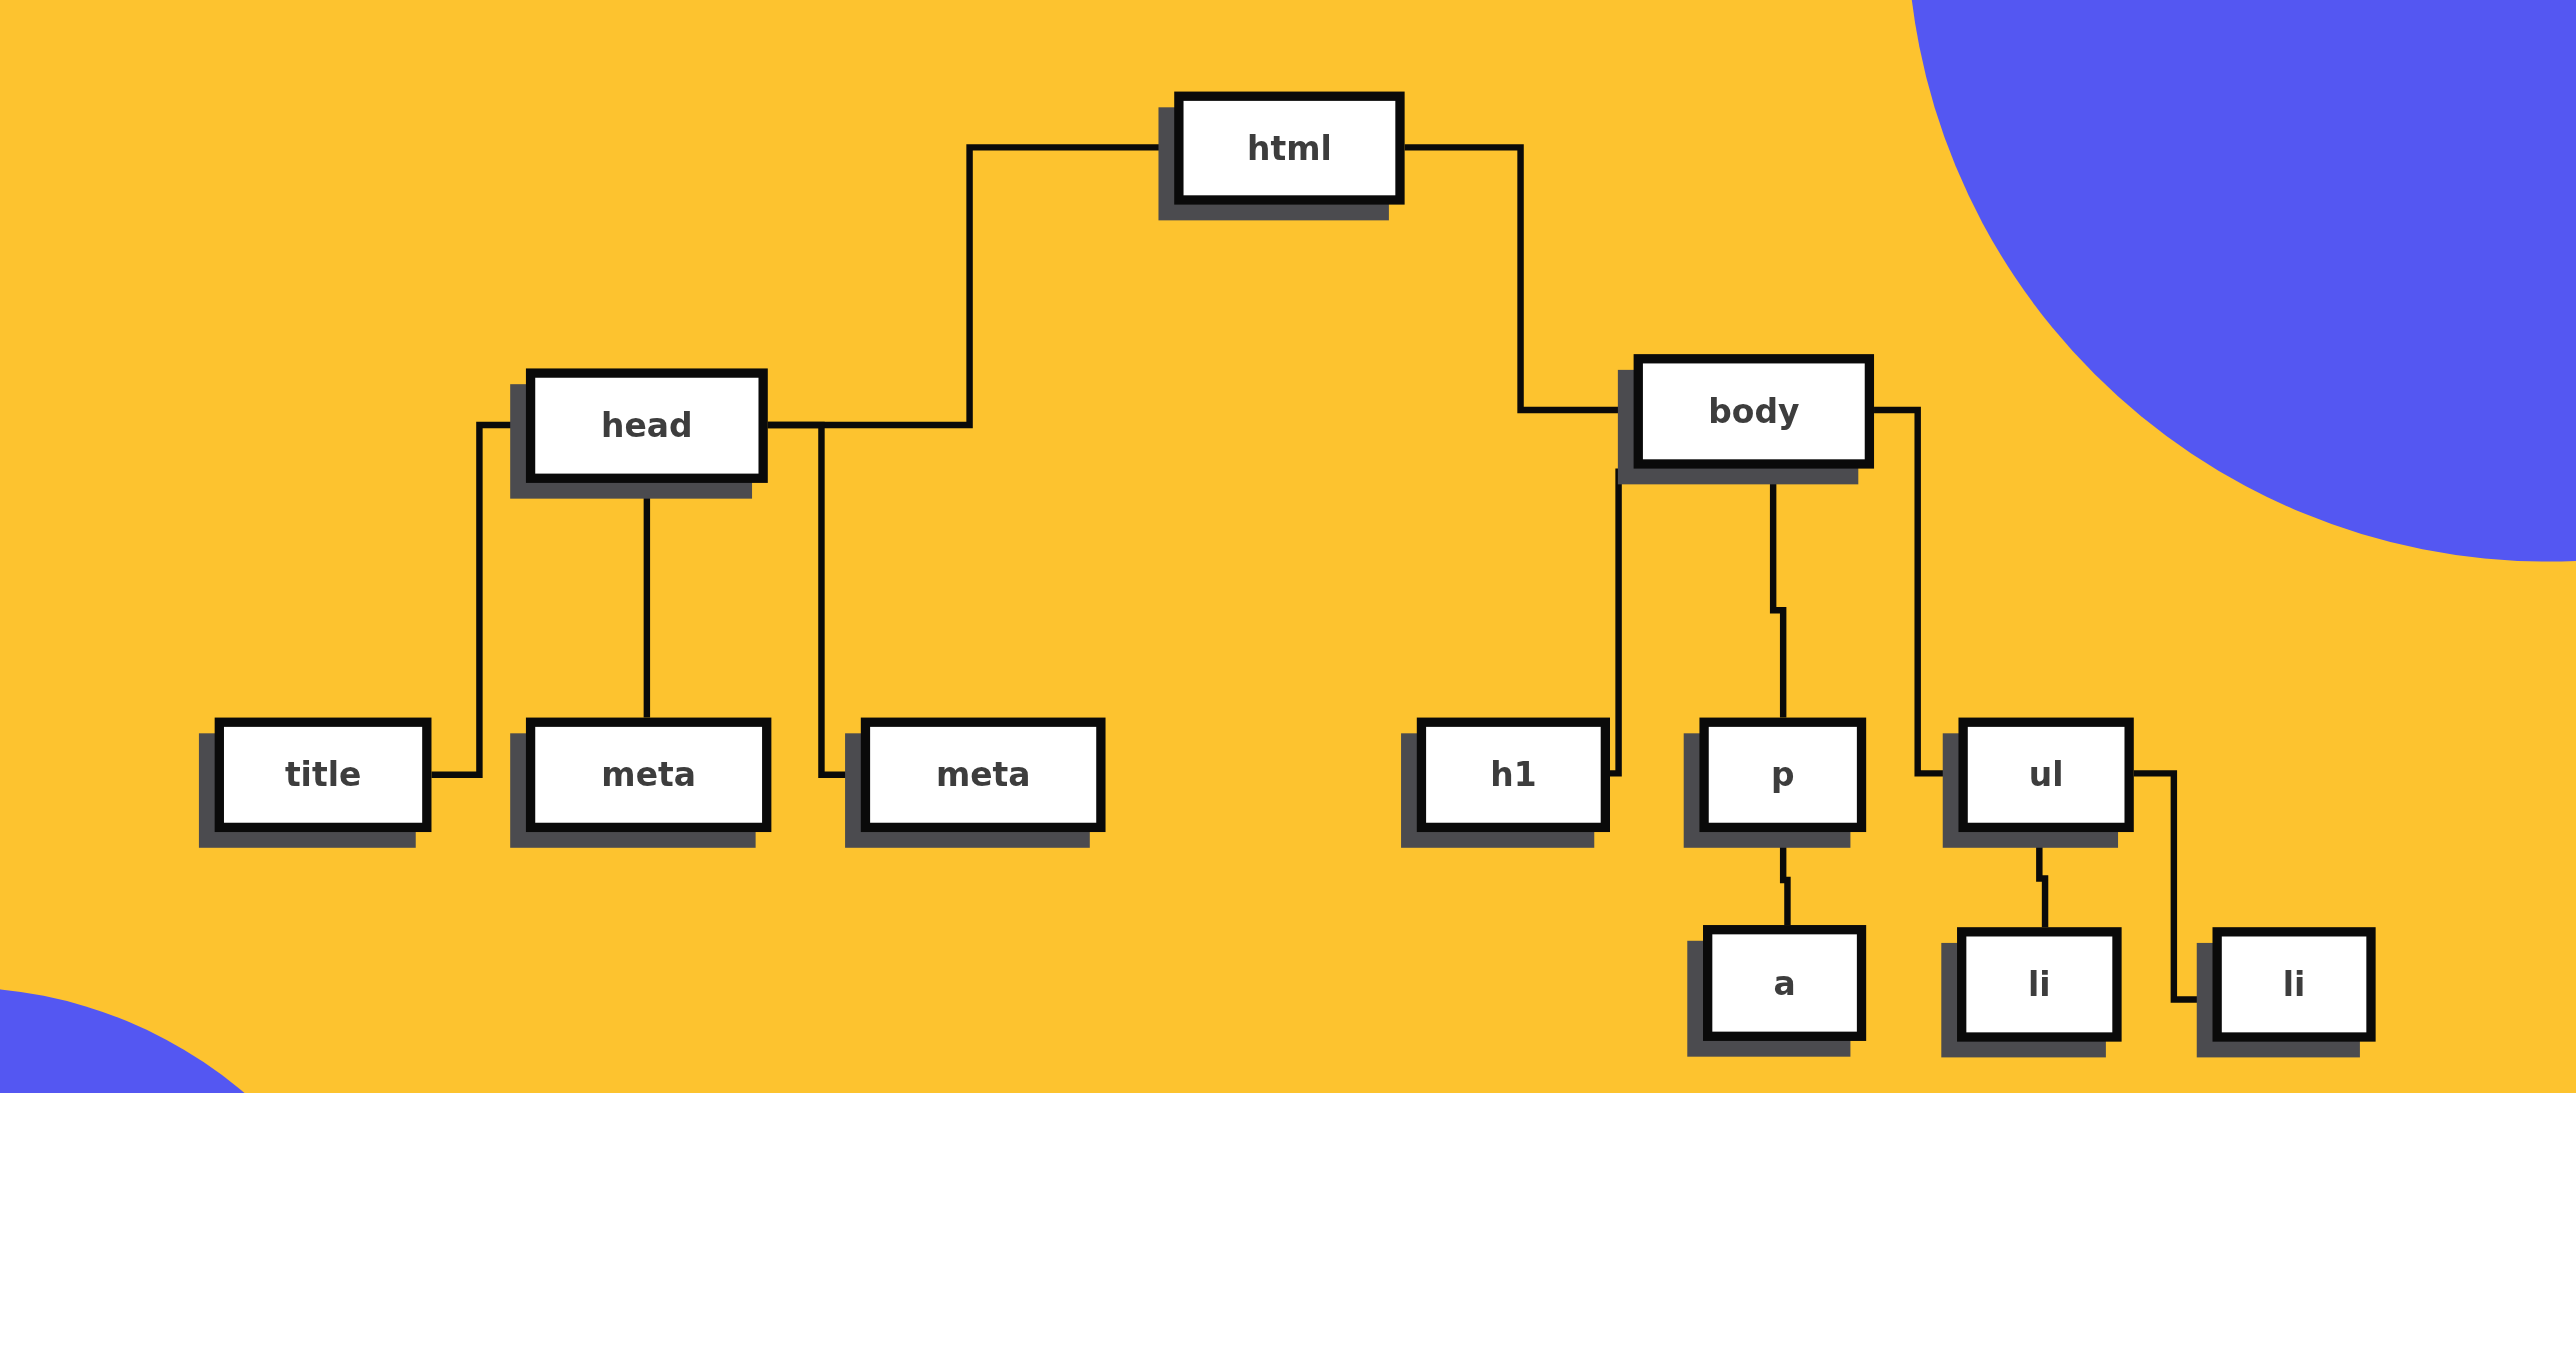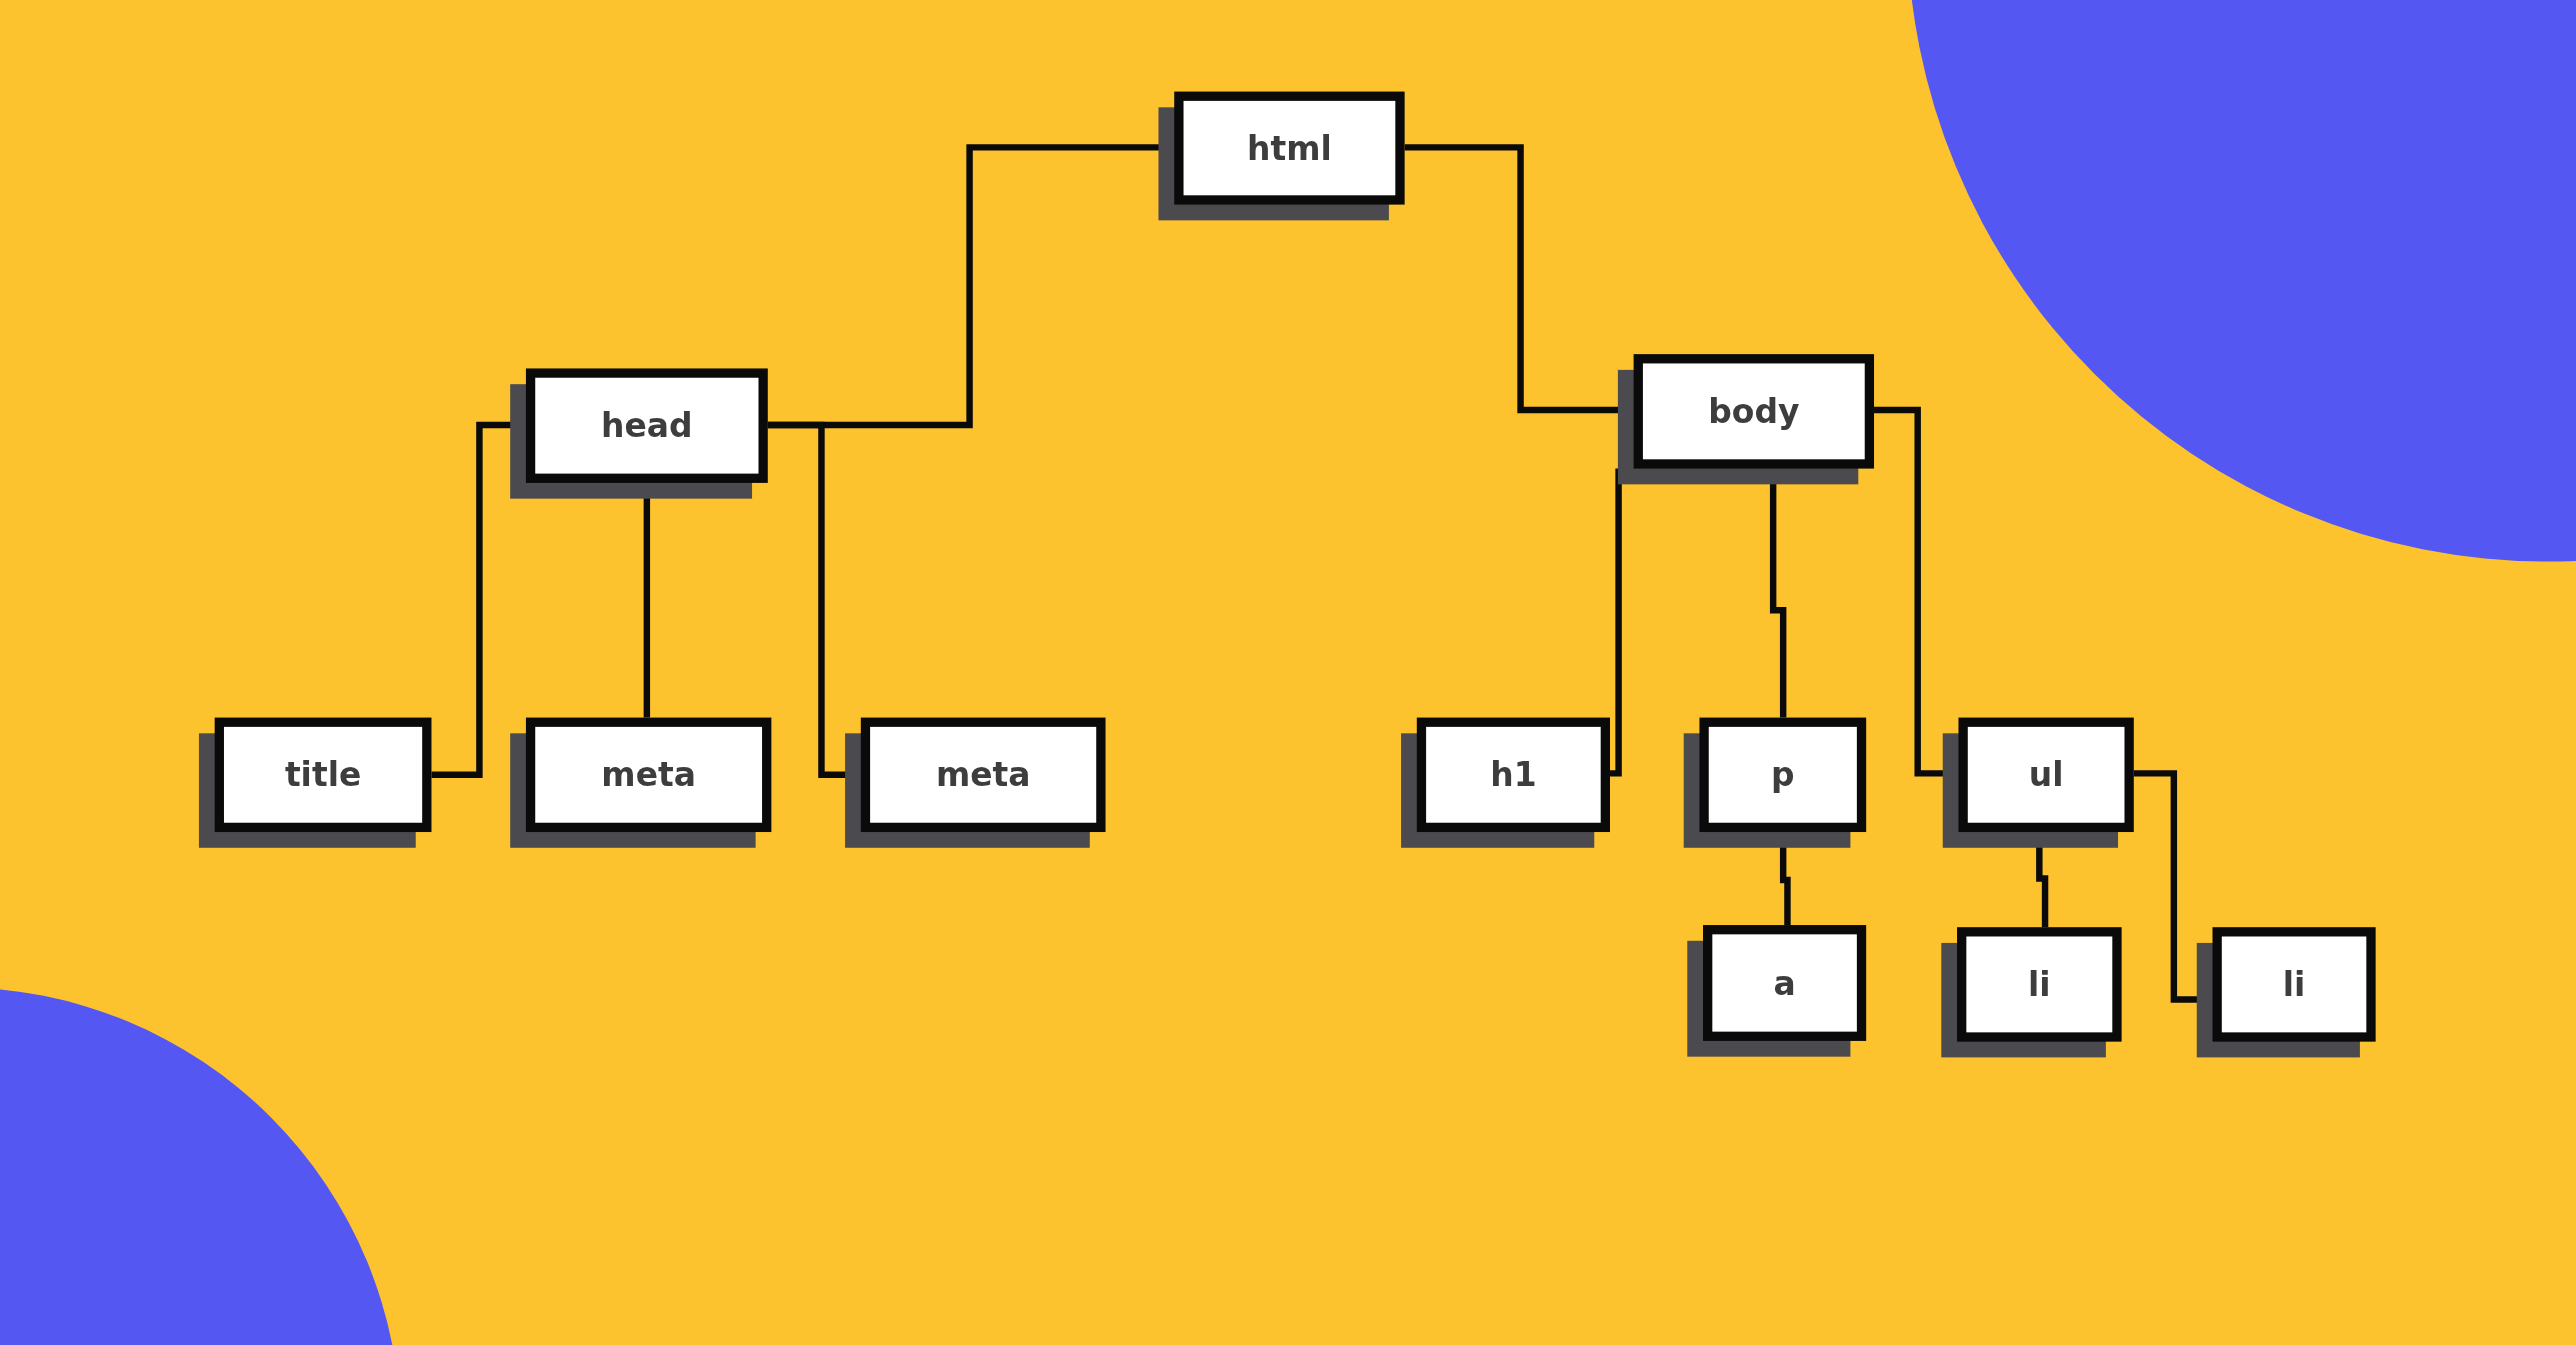--- a/index.html
+++ b/index.html
@@ -8,21 +8,21 @@
   }
   body {
     width: 2576px;
     height: 1345px;
     overflow: hidden;
     font-family: "DejaVu Sans", "Liberation Sans", sans-serif;
   }
   #stage {
     position: relative;
     width: 2576px;
-    height: 1345px;
+    height: 1093px;
     background: #FDC32F;
     overflow: hidden;
   }
   #stage svg.layer {
     position: absolute;
     left: 0;
     top: 0;
     width: 2576px;
     height: 1345px;
   }

